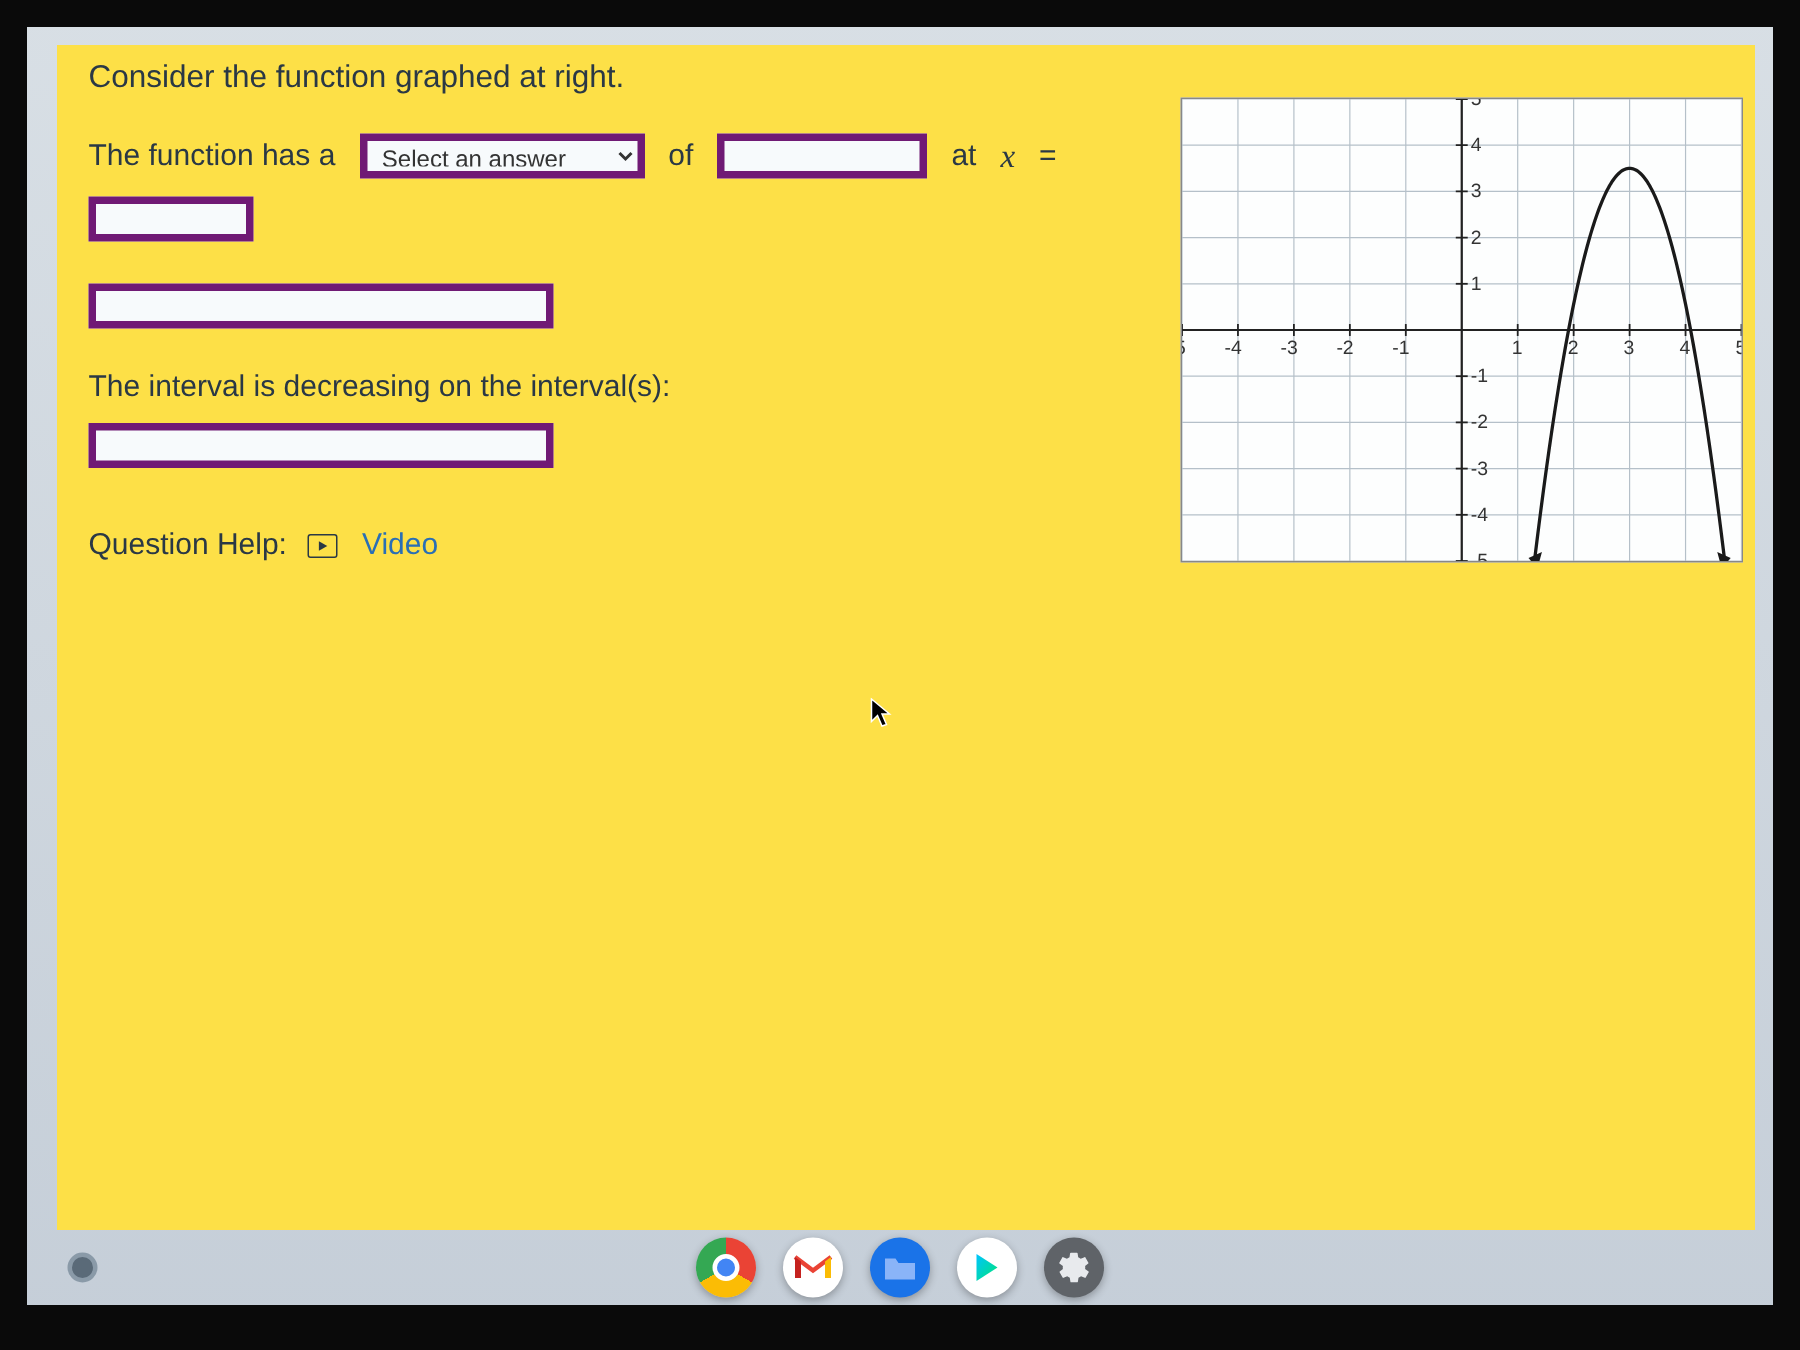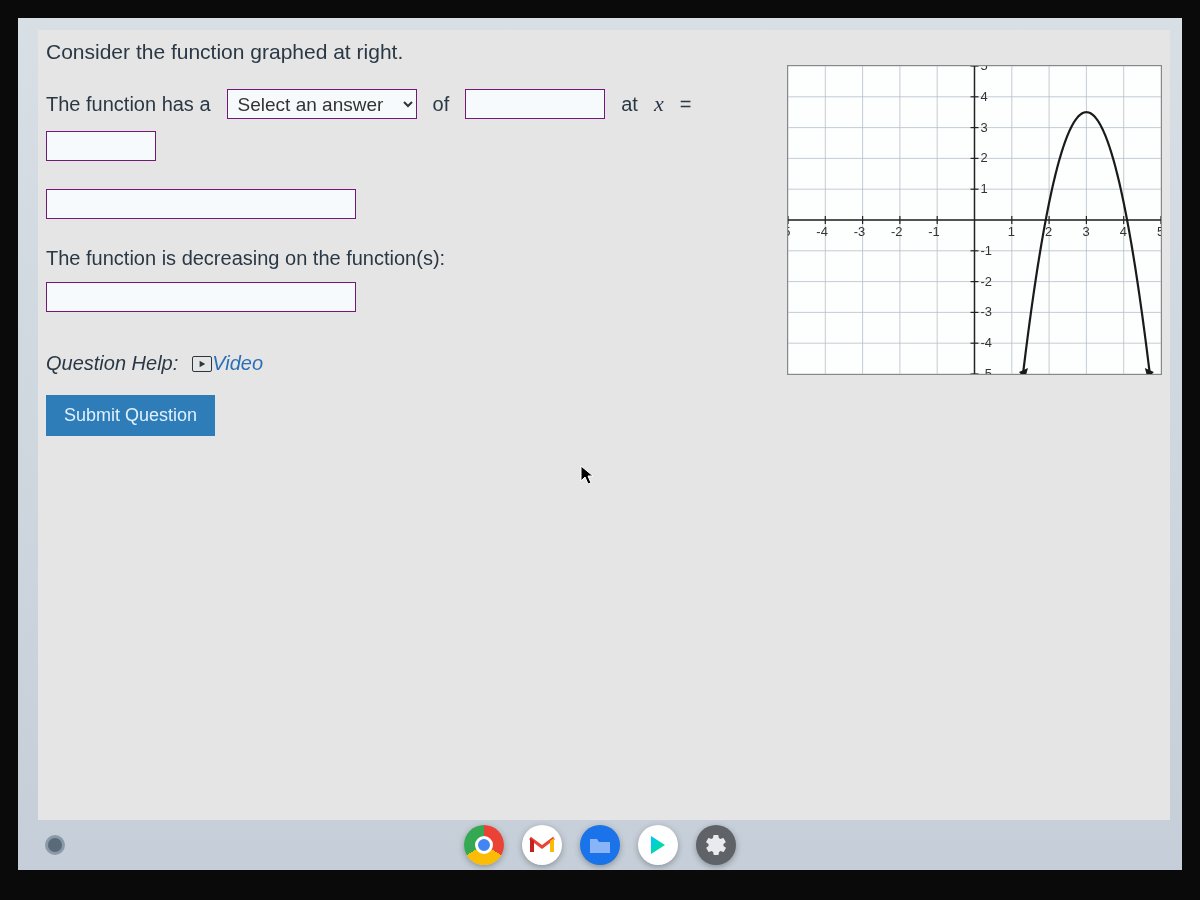--- a/index.html
+++ b/index.html
@@ -18,67 +18,66 @@
       border-bottom-width: 30px;
       pointer-events: none;
       z-index: 100;
     }
     .content {
       position: absolute;
       top: 30px;
       left: 38px;
       right: 30px;
       bottom: 80px;
-      background: #e5e5e5;
-      padding: 10px 8px;
+      background: #fde047;
+      padding: 10px 21px;
     }
     .prompt {
       font-size: 21px;
       color: #2a3845;
       margin-bottom: 25px;
       font-weight: 500;
     }
     .line {
       font-size: 20px;
       color: #2a3845;
       margin-bottom: 12px;
       display: flex;
       align-items: center;
       flex-wrap: wrap;
       gap: 16px;
     }
     .line-block { margin-bottom: 28px; }
     select, input[type="text"] {
-      font-size: 19px;
+      font-size: 16px;
       padding: 3px 6px;
-      border: 1px solid #701a75;
+      border: 5px solid #701a75;
       background: #f7fafc;
       color: #333;
       height: 30px;
     }
     select { width: 190px; }
     .num-input { width: 140px; }
     .num-input-small { width: 110px; }
     .interval-input { width: 310px; }
     .help-row {
       font-size: 20px;
       color: #2a3845;
       margin-top: 40px;
       margin-bottom: 20px;
       display: flex;
       align-items: flex-start;
       gap: 14px;
-      font-style: italic;
     }
     .video-link {
       color: #2a6fb5;
       text-decoration: none;
       display: inline-flex;
       align-items: center;
-      gap: 0;
+      gap: 16px;
       cursor: pointer;
     }
     .video-icon {
       display: inline-flex;
       width: 20px; height: 16px;
       border: 1.5px solid #2a3845;
       border-radius: 2px;
       align-items: center;
       justify-content: center;
     }
@@ -164,40 +163,39 @@
   </div>
 
   <div class="line-block">
     <div class="line">
       <input type="text" class="interval-input" style="">
     </div>
   </div>
 
   <div class="line-block">
     <div class="line">
-      <span>The function is decreasing on the function(s):</span>
+      <span>The interval is decreasing on the interval(s):</span>
     </div>
     <div class="line">
       <input type="text" class="interval-input" style="">
     </div>
   </div>
 
   <div class="help-row">
     <span>Question Help:</span>
     <a class="video-link">
       <span class="video-icon">
         <svg viewBox="0 0 10 10">
             <polygon points="2,1 9,5 2,9" fill="#2a3845"></polygon>
           </svg>
       </span>
       <span>Video</span>
     </a>
   </div>
 
-  <button class="submit-btn">Submit Question</button>
 
   <svg class="graph" viewBox="0 0 375 310" preserveAspectRatio="none">
     <g id="graph-grid">
         <line x1="0" y1="0" x2="0" y2="310" stroke="#b5c0c9" stroke-width="0.8"></line>
         <line x1="37.5" y1="0" x2="37.5" y2="310" stroke="#b5c0c9" stroke-width="0.8"></line>
         <line x1="75" y1="0" x2="75" y2="310" stroke="#b5c0c9" stroke-width="0.8"></line>
         <line x1="112.5" y1="0" x2="112.5" y2="310" stroke="#b5c0c9" stroke-width="0.8"></line>
         <line x1="150" y1="0" x2="150" y2="310" stroke="#b5c0c9" stroke-width="0.8"></line>
         <line x1="187.5" y1="0" x2="187.5" y2="310" stroke="#b5c0c9" stroke-width="0.8"></line>
         <line x1="225" y1="0" x2="225" y2="310" stroke="#b5c0c9" stroke-width="0.8"></line>

